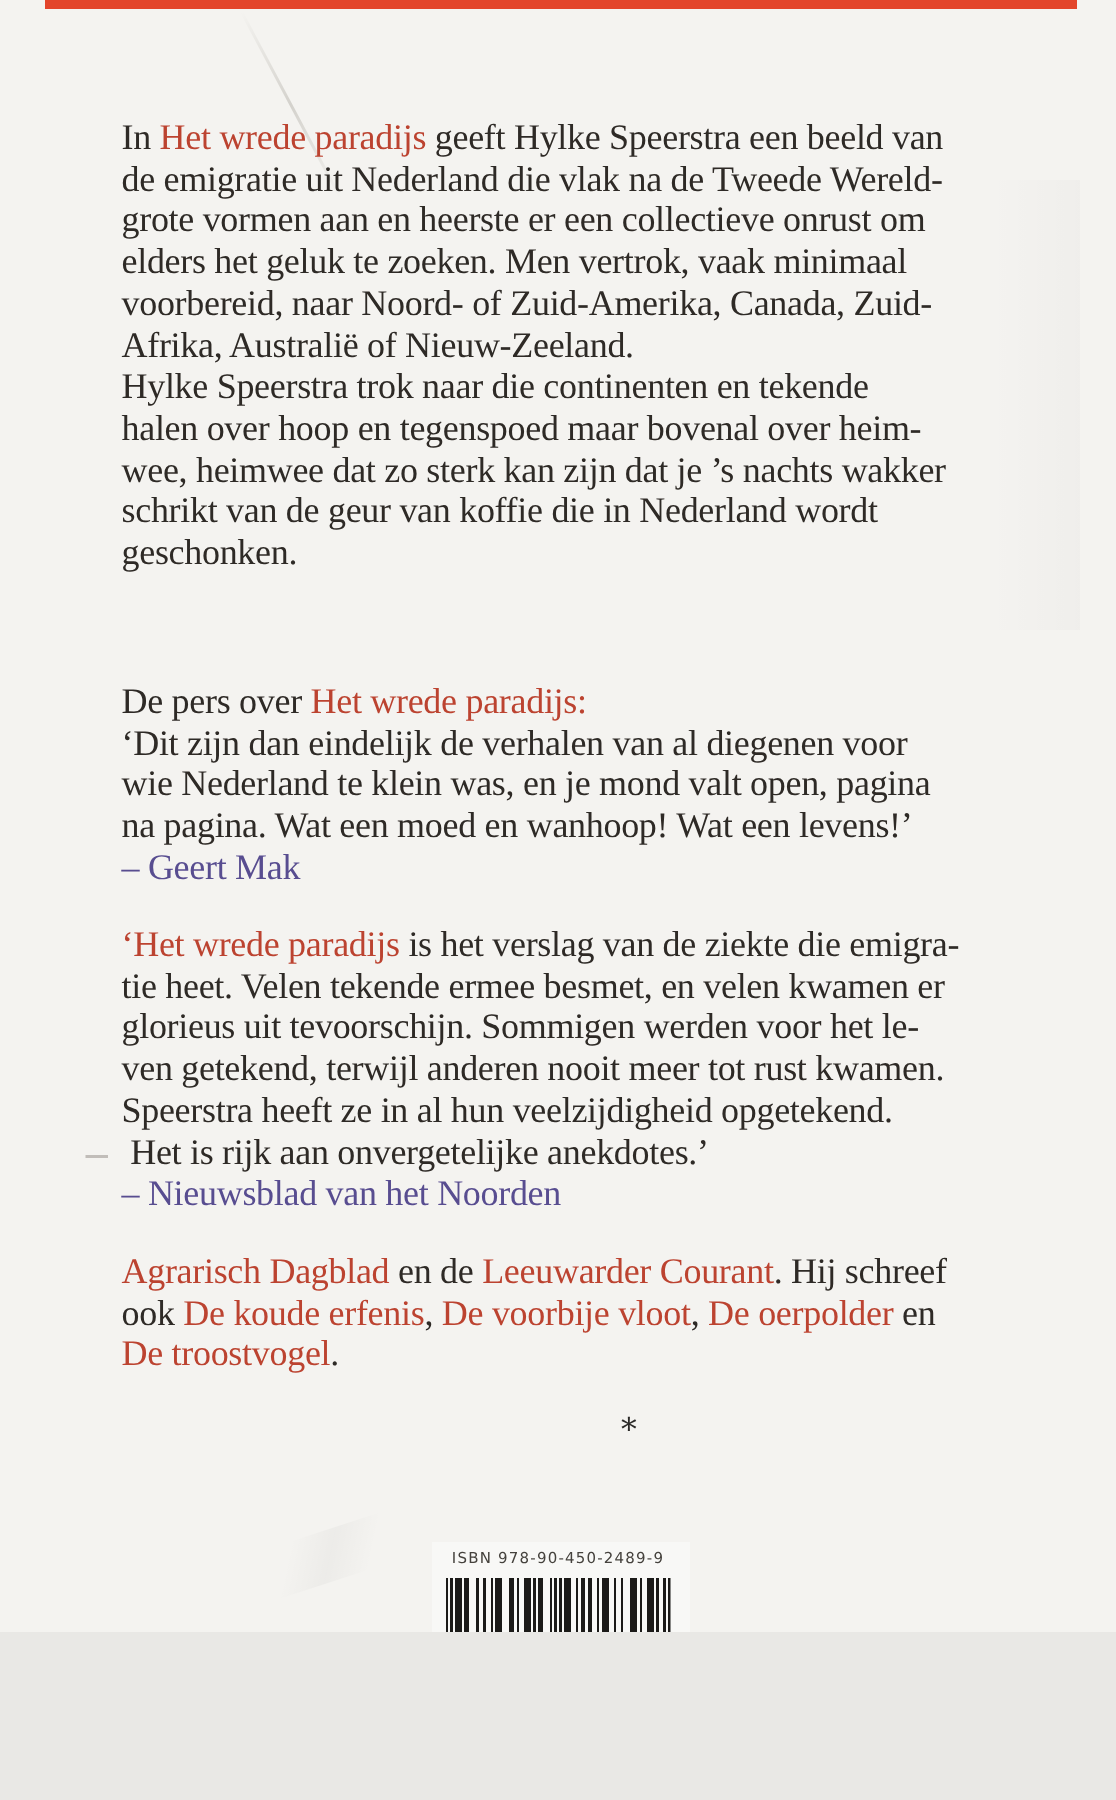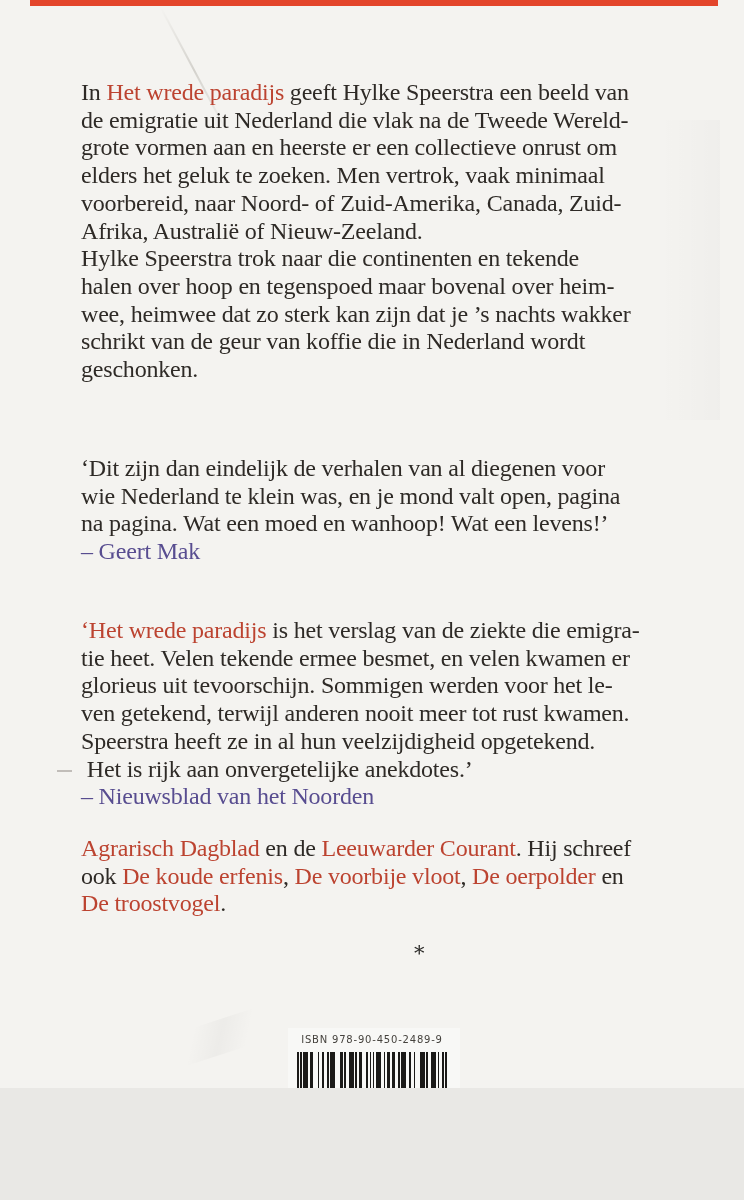--- a/index.html
+++ b/index.html
@@ -93,20 +93,21 @@
         <div class="line"><span class="seg">elders het geluk te zoeken. Men vertrok, vaak minimaal</span></div>
         <div class="line"><span class="seg">voorbereid, naar Noord- of Zuid-Amerika, Canada, Zuid-</span></div>
         <div class="line"><span class="seg">Afrika, Australië of Nieuw-Zeeland.</span></div>
         <div class="line"><span class="seg">Hylke Speerstra trok naar die continenten en tekende</span></div>
         <div class="line"><span class="seg">halen over hoop en tegenspoed maar bovenal over heim-</span></div>
         <div class="line"><span class="seg">wee, heimwee dat zo sterk kan zijn dat je ’s nachts wakker</span></div>
         <div class="line"><span class="seg">schrikt van de geur van koffie die in Nederland wordt</span></div>
         <div class="line"><span class="seg">geschonken.</span></div>
       </div>
       <div class="text-block block-press">
+        <div class="line"><span class="seg">De pers over </span><span class="seg red">Het wrede paradijs:</span></div>
         <div class="line"><span class="seg">‘Dit zijn dan eindelijk de verhalen van al diegenen voor</span></div>
         <div class="line"><span class="seg">wie Nederland te klein was, en je mond valt open, pagina</span></div>
         <div class="line"><span class="seg">na pagina. Wat een moed en wanhoop! Wat een levens!’</span></div>
         <div class="line"><span class="seg purple">– Geert Mak</span></div>
       </div>
       <div class="text-block block-quote2">
         <div class="line"><span class="seg red">‘Het wrede paradijs</span><span class="seg"> is het verslag van de ziekte die emigra-</span></div>
         <div class="line"><span class="seg">tie heet. Velen tekende ermee besmet, en velen kwamen er</span></div>
         <div class="line"><span class="seg">glorieus uit tevoorschijn. Sommigen werden voor het le-</span></div>
         <div class="line"><span class="seg">ven getekend, terwijl anderen nooit meer tot rust kwamen.</span></div>

